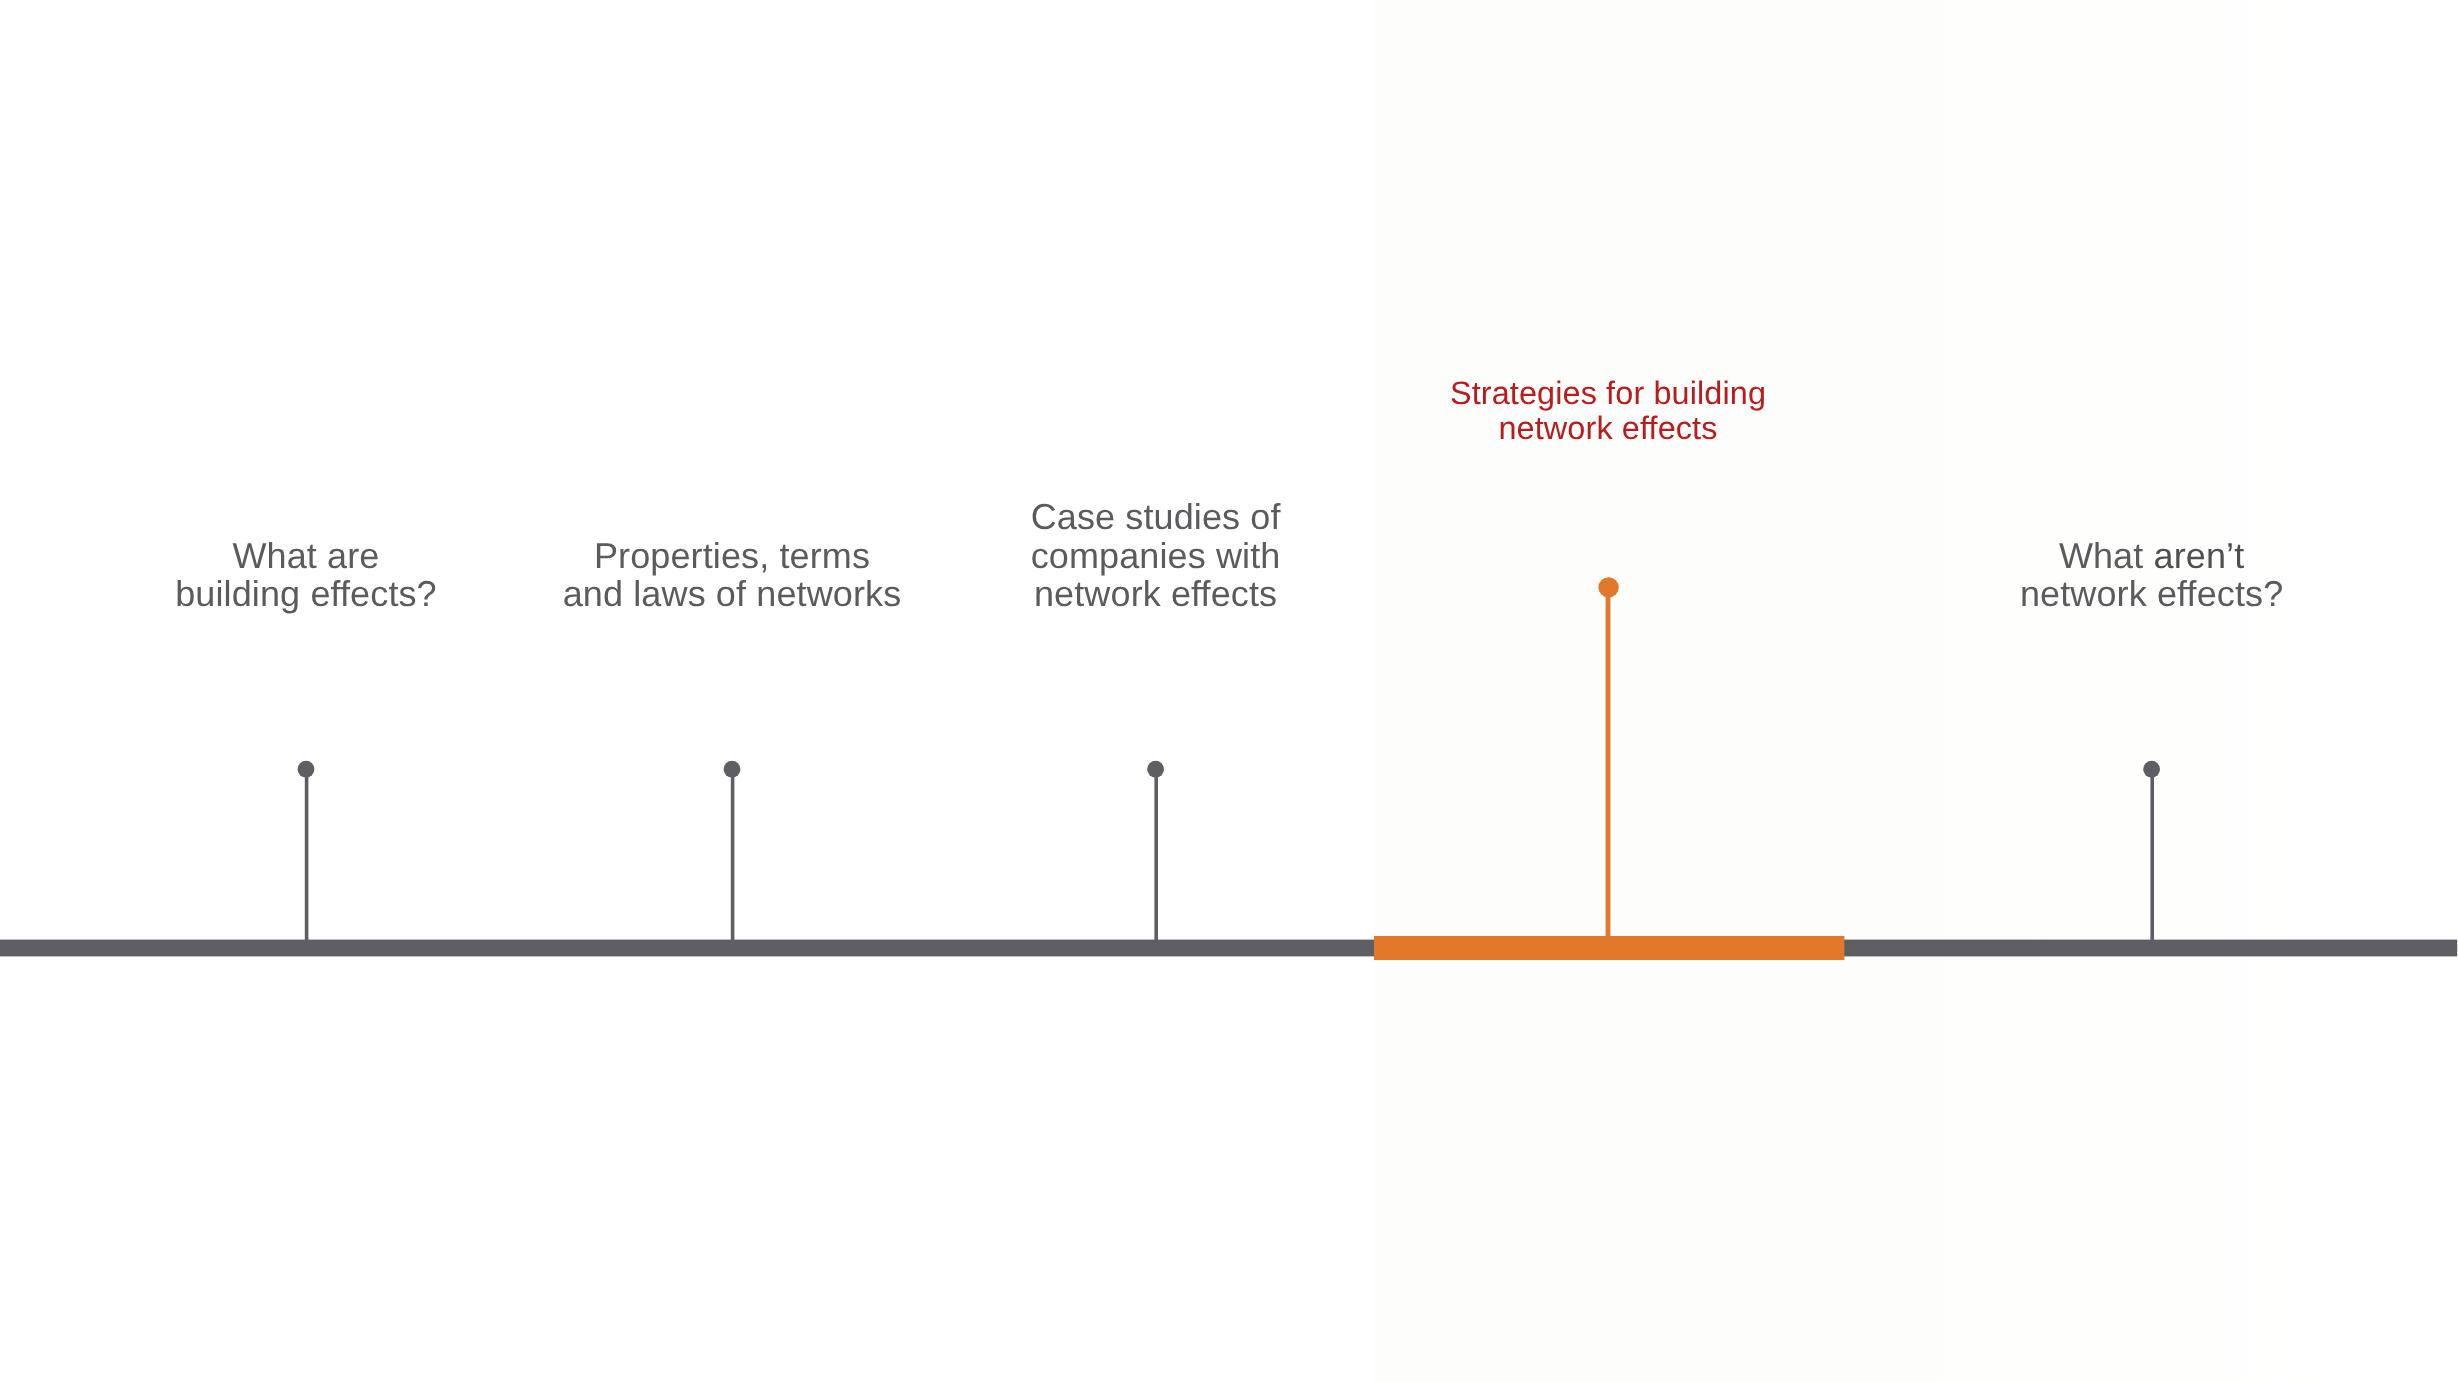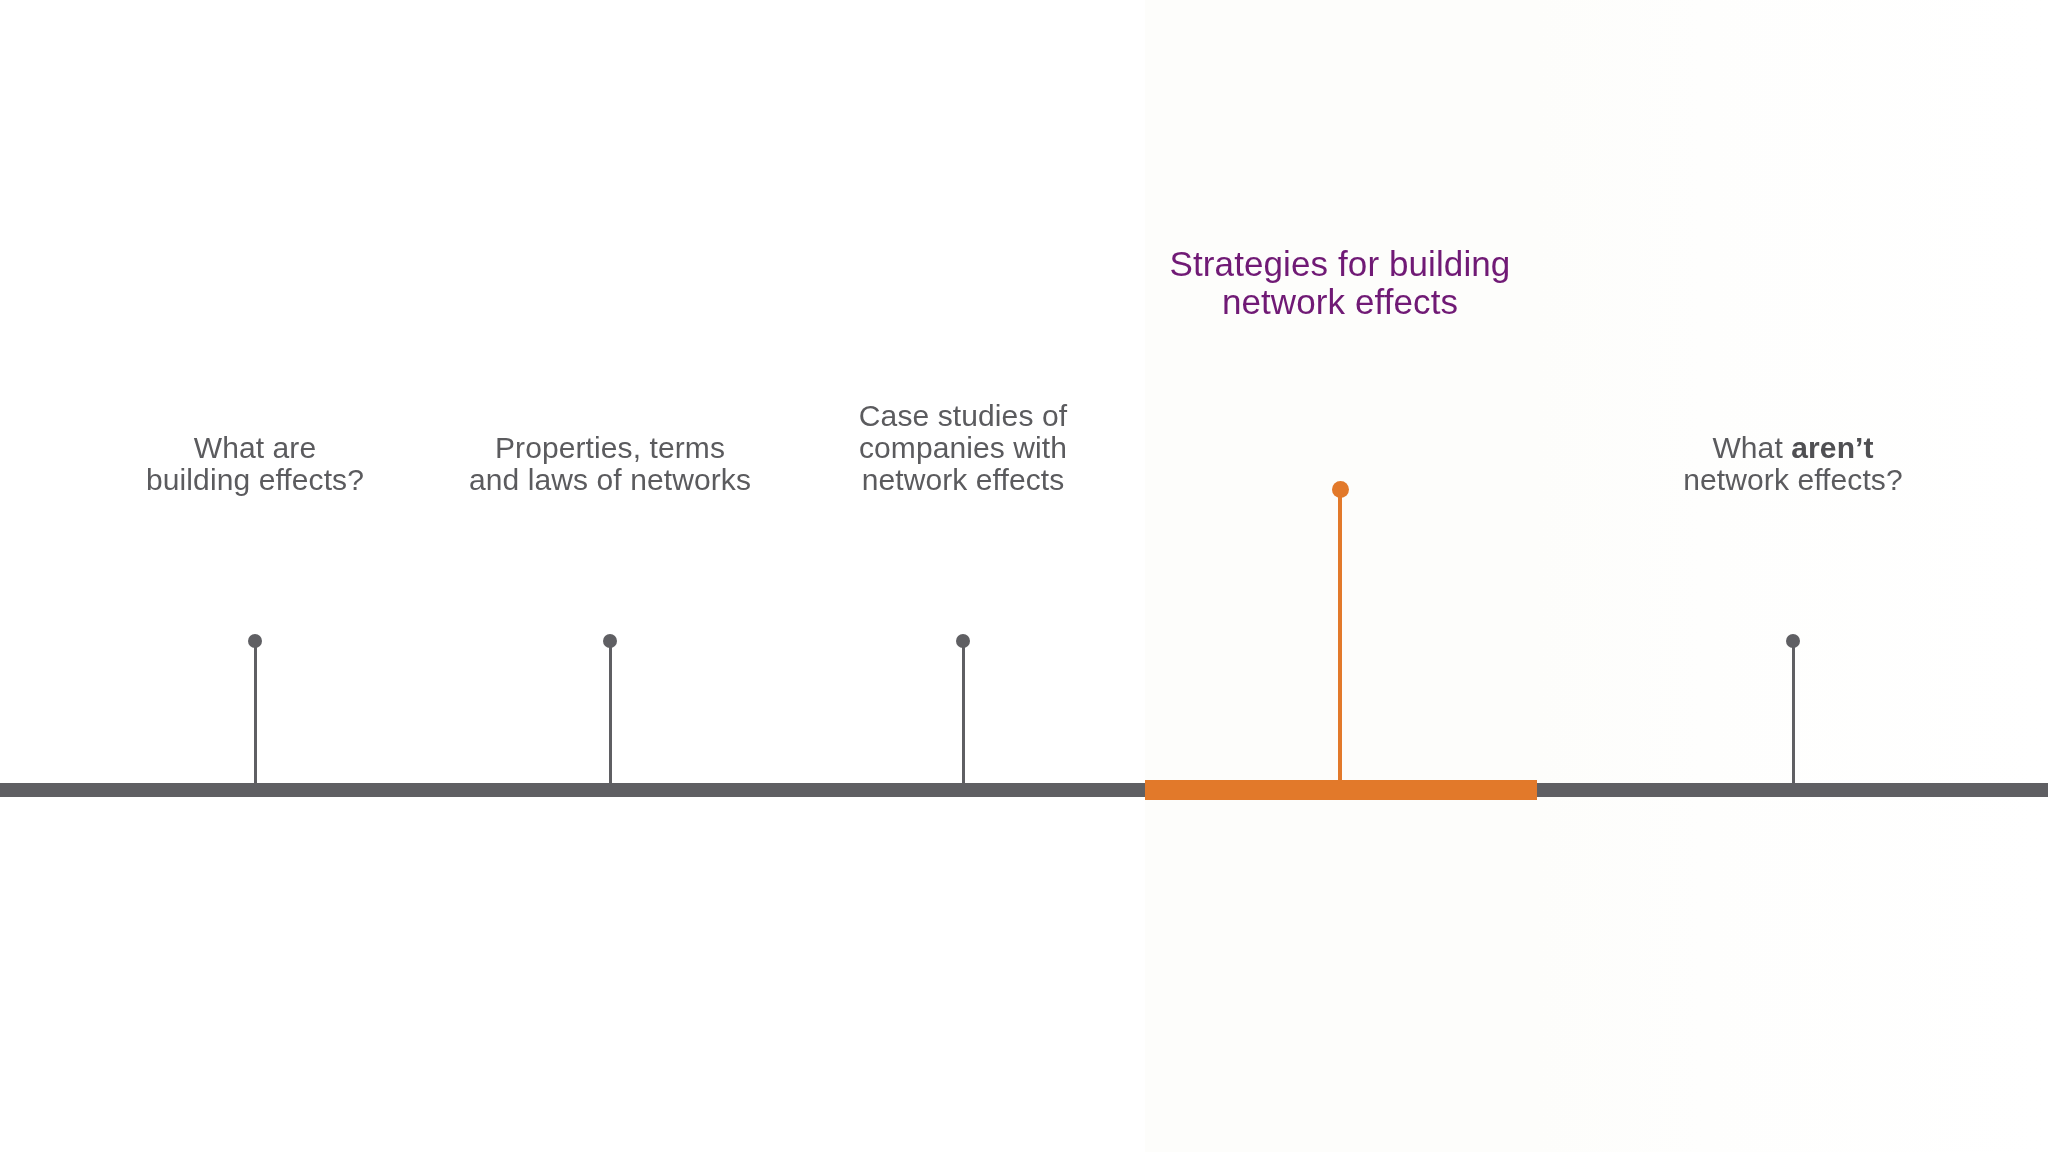--- a/index.html
+++ b/index.html
@@ -105,30 +105,30 @@
     text-align: center;
     color: #5b5b5e;
     font-size: 30px;
     line-height: 1.07;
     white-space: pre-line;
     letter-spacing: 0.1px;
   }
   .label.gray {
     width: 420px;
     margin-left: -210px;
-    bottom: 656px;   
+    bottom: 640px;   
   }
   .label.accent {
-    color: #701a75;
+    color: #b91c1c;
     width: 460px;
     margin-left: -230px;
-    bottom: 832px;
-    font-size: 35px;
+    bottom: 780px;
+    font-size: 27px;
   }
-  .label .strong { font-weight: bold; color: #4f4f52; text-align: center; }
+  .label .strong { font-weight: normal; color: #4f4f52; text-align: center; }
 </style>
 </head>
 <body>
 
 <div id="stage">
 
   <div class="highlight-band"></div>
 
   <div class="rail"></div>
   <div class="rail-active"></div>

